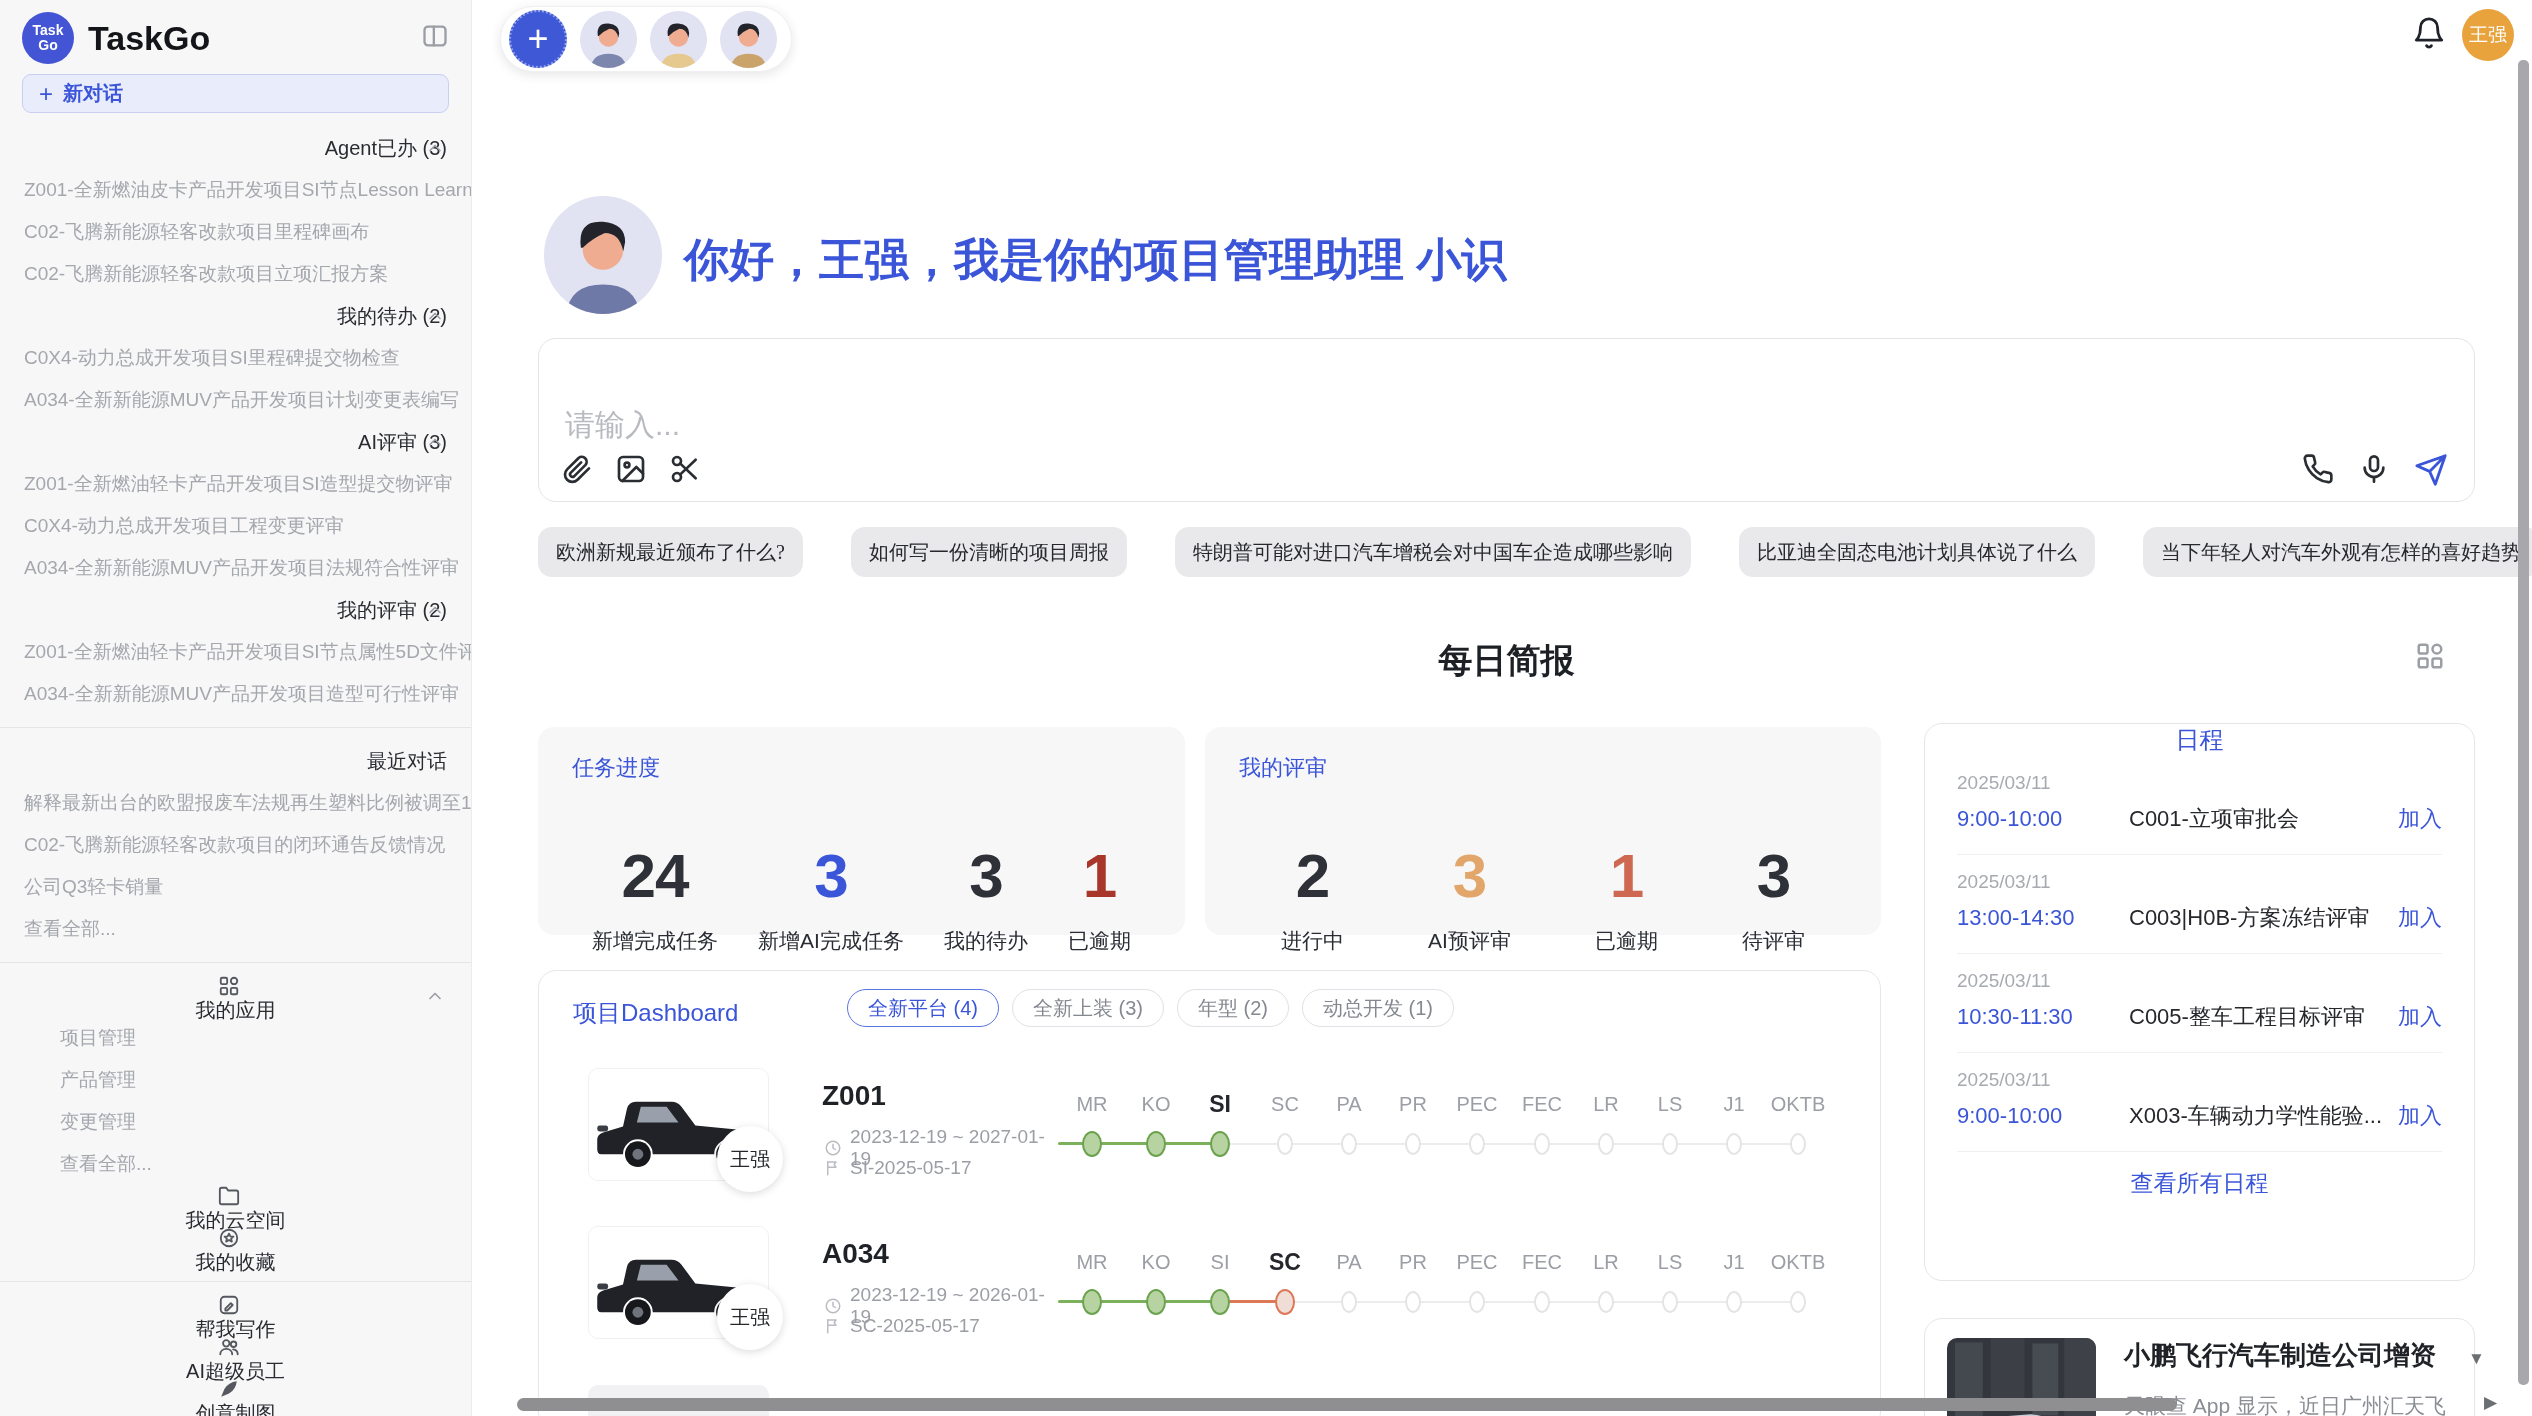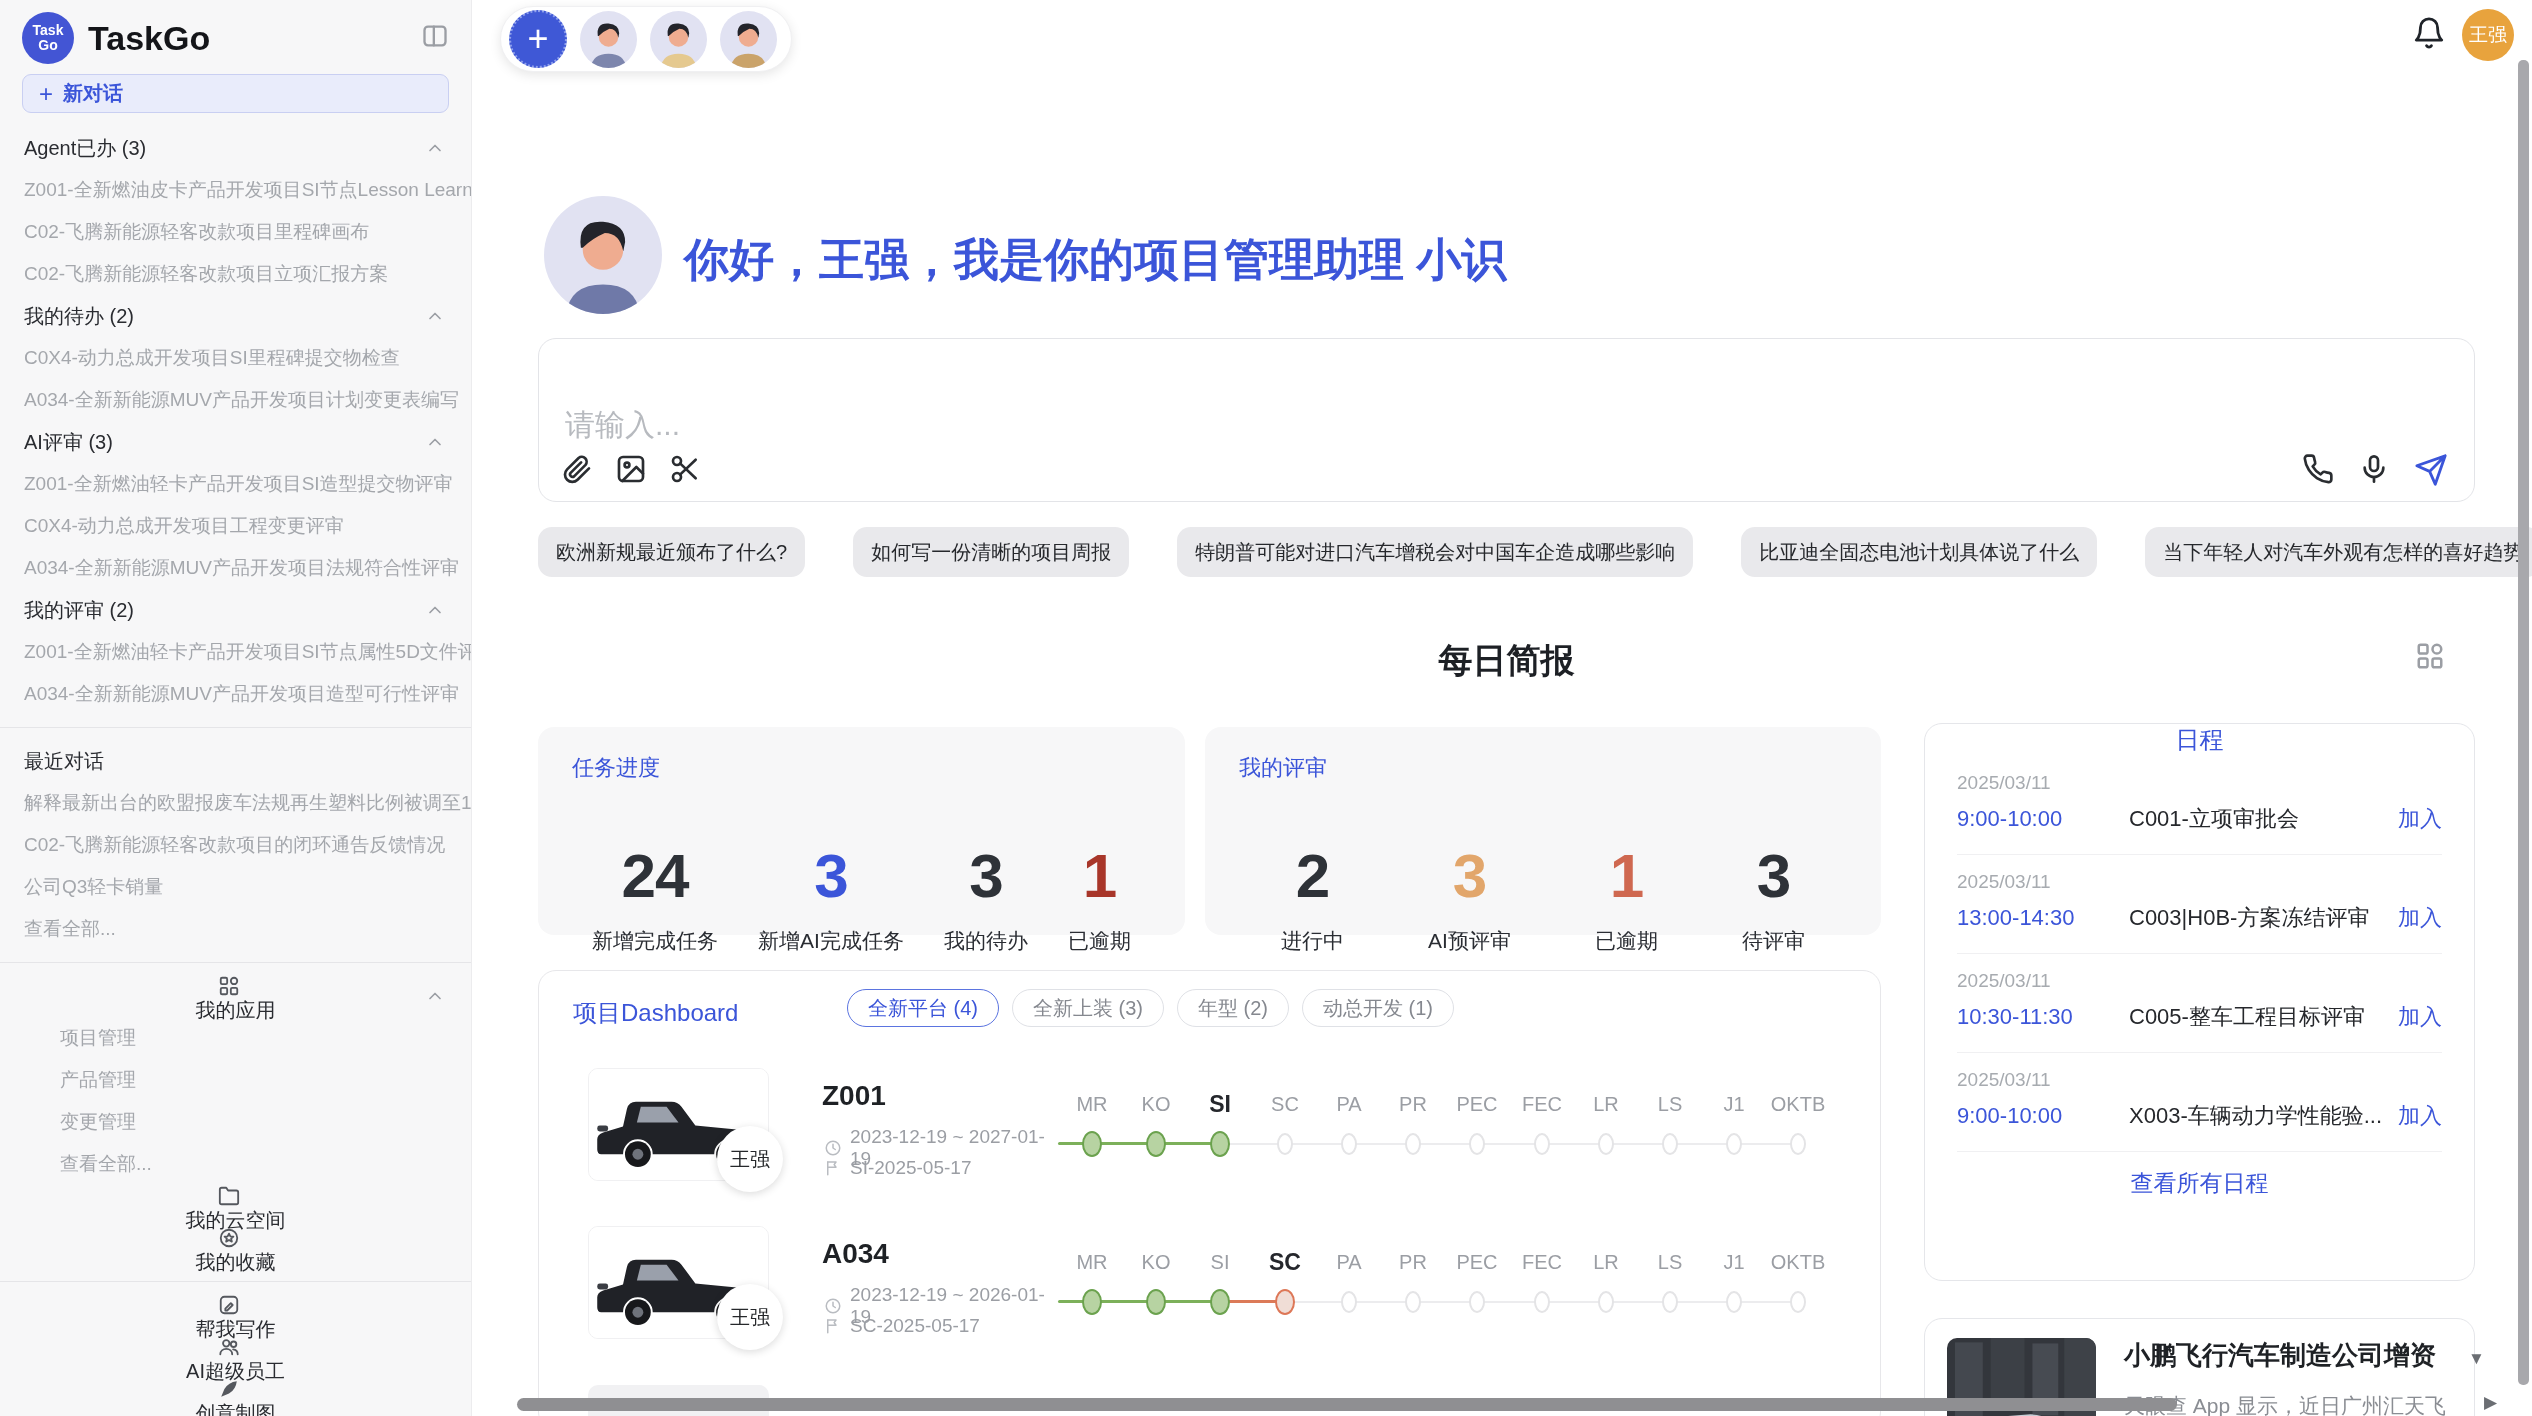--- a/index.html
+++ b/index.html
@@ -14,21 +14,21 @@
   .logo-circle { width:52px; height:52px; border-radius:50%; background:#4355d4; color:#fff;
                  display:flex; flex-direction:column; align-items:center; justify-content:center;
                  font-size:14px; font-weight:700; line-height:15px; flex:0 0 auto; }
   .app-title { font-size:34px; font-weight:700; color:#141519; margin-left:14px; flex:1; }
   .panel-icon { color:#9b9ea4; }
   .new-chat { margin:10px 22px 0; height:39px; border:1px solid #c9cff2; background:#e9ecfb;
               border-radius:9px; display:flex; align-items:center; padding:0 16px; cursor:pointer; }
   .new-chat .plus { color:#3b55d9; font-size:24px; margin-right:10px; font-weight:400; line-height:1; }
   .new-chat .lbl { color:#3b55d9; font-size:20px; font-weight:600; }
   .sb-scroll { margin-top:14px; }
-  .sb-sec-head { height:42px; display:flex; align-items:center; padding:0 24px; position:relative; }
+  .sb-sec-head { height:42px; display:flex; align-items:center; padding:0 24px; position:relative;justify-content:flex-end; }
   .sb-sec-head .t { font-size:20px; color:#2a2c31; font-weight:500; }
   .sb-chev { position:absolute; right:26px; top:11px; color:#9b9ea4; cursor:pointer; }
   .sb-item { height:42px; display:flex; align-items:center; padding:0 18px 0 24px;
              font-size:19px; color:#a4a7ac; white-space:nowrap; overflow:hidden; cursor:pointer; }
   .sb-div { height:1px; background:#e5e5e8; margin:12px 0; }
   .sb-row { height:42px; display:flex; align-items:center; padding:0 24px; position:relative;
             font-size:20px; color:#2a2c31; cursor:pointer;flex-direction:column; }
   .sb-row .ic { width:24px; height:24px; color:#55585e; margin-right:12px; display:flex; align-items:center; }
   .sb-sub { height:42px; display:flex; align-items:center; padding-left:60px; font-size:19px; color:#a4a7ac; cursor:pointer; }
 
@@ -55,21 +55,21 @@
   
   .composer { position:absolute; left:538px; top:338px; width:1937px; height:164px; background:#fff;
               border:1.5px solid #e3e4e8; border-radius:18px; }
   .composer .ph { position:absolute; left:26px; top:66px; font-size:30px; color:#b7babf; }
   .comp-left { position:absolute; left:22px; bottom:14px; display:flex; gap:20px; }
   .comp-right { position:absolute; right:26px; bottom:14px; display:flex; gap:22px; align-items:center; }
   .comp-ic { width:34px; height:34px; color:#2a2d31; cursor:pointer; }
   .comp-ic.blue { color:#3b55d9; }
 
   
-  .chips { position:absolute; left:538px; top:527px; width:1941px; display:flex; gap:48px; }
+  .chips { position:absolute; left:538px; top:527px; width:1941px; display:flex; gap:48px;font-family:Liberation Serif, serif; }
   .chip { height:50px; background:#e9e9ec; border-radius:14px; display:flex; align-items:center;
           padding:0 18px; font-size:20px; color:#26282c; white-space:nowrap; cursor:pointer; }
 
   
   .brief-title { position:absolute; left:538px; top:638px; width:1937px; text-align:center;
                  font-size:34px; font-weight:700; color:#1d2025; }
   .brief-grid-ic { position:absolute; left:2415px; top:641px; width:30px; height:30px; color:#9b9ea4; cursor:pointer; }
   .stat-card { position:absolute; top:727px; height:208px; background:#f7f7f8; border-radius:16px; padding:26px 34px; }
   .stat-card.c1 { left:538px; width:647px; }
   .stat-card.c2 { left:1205px; width:676px; }

